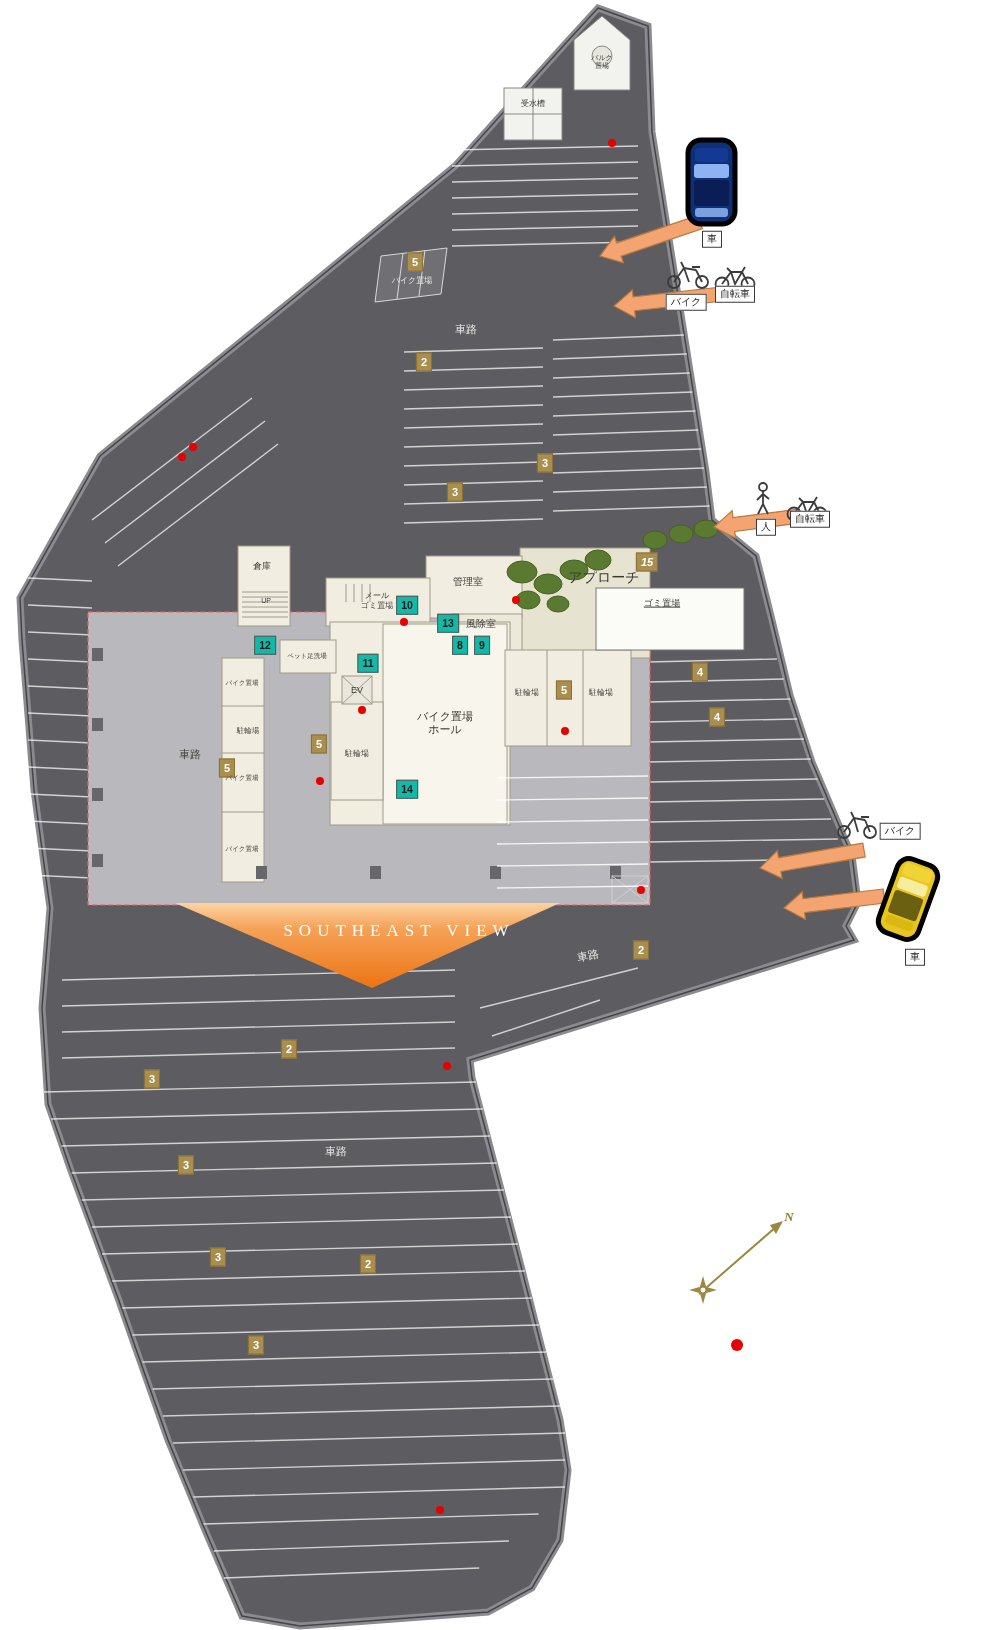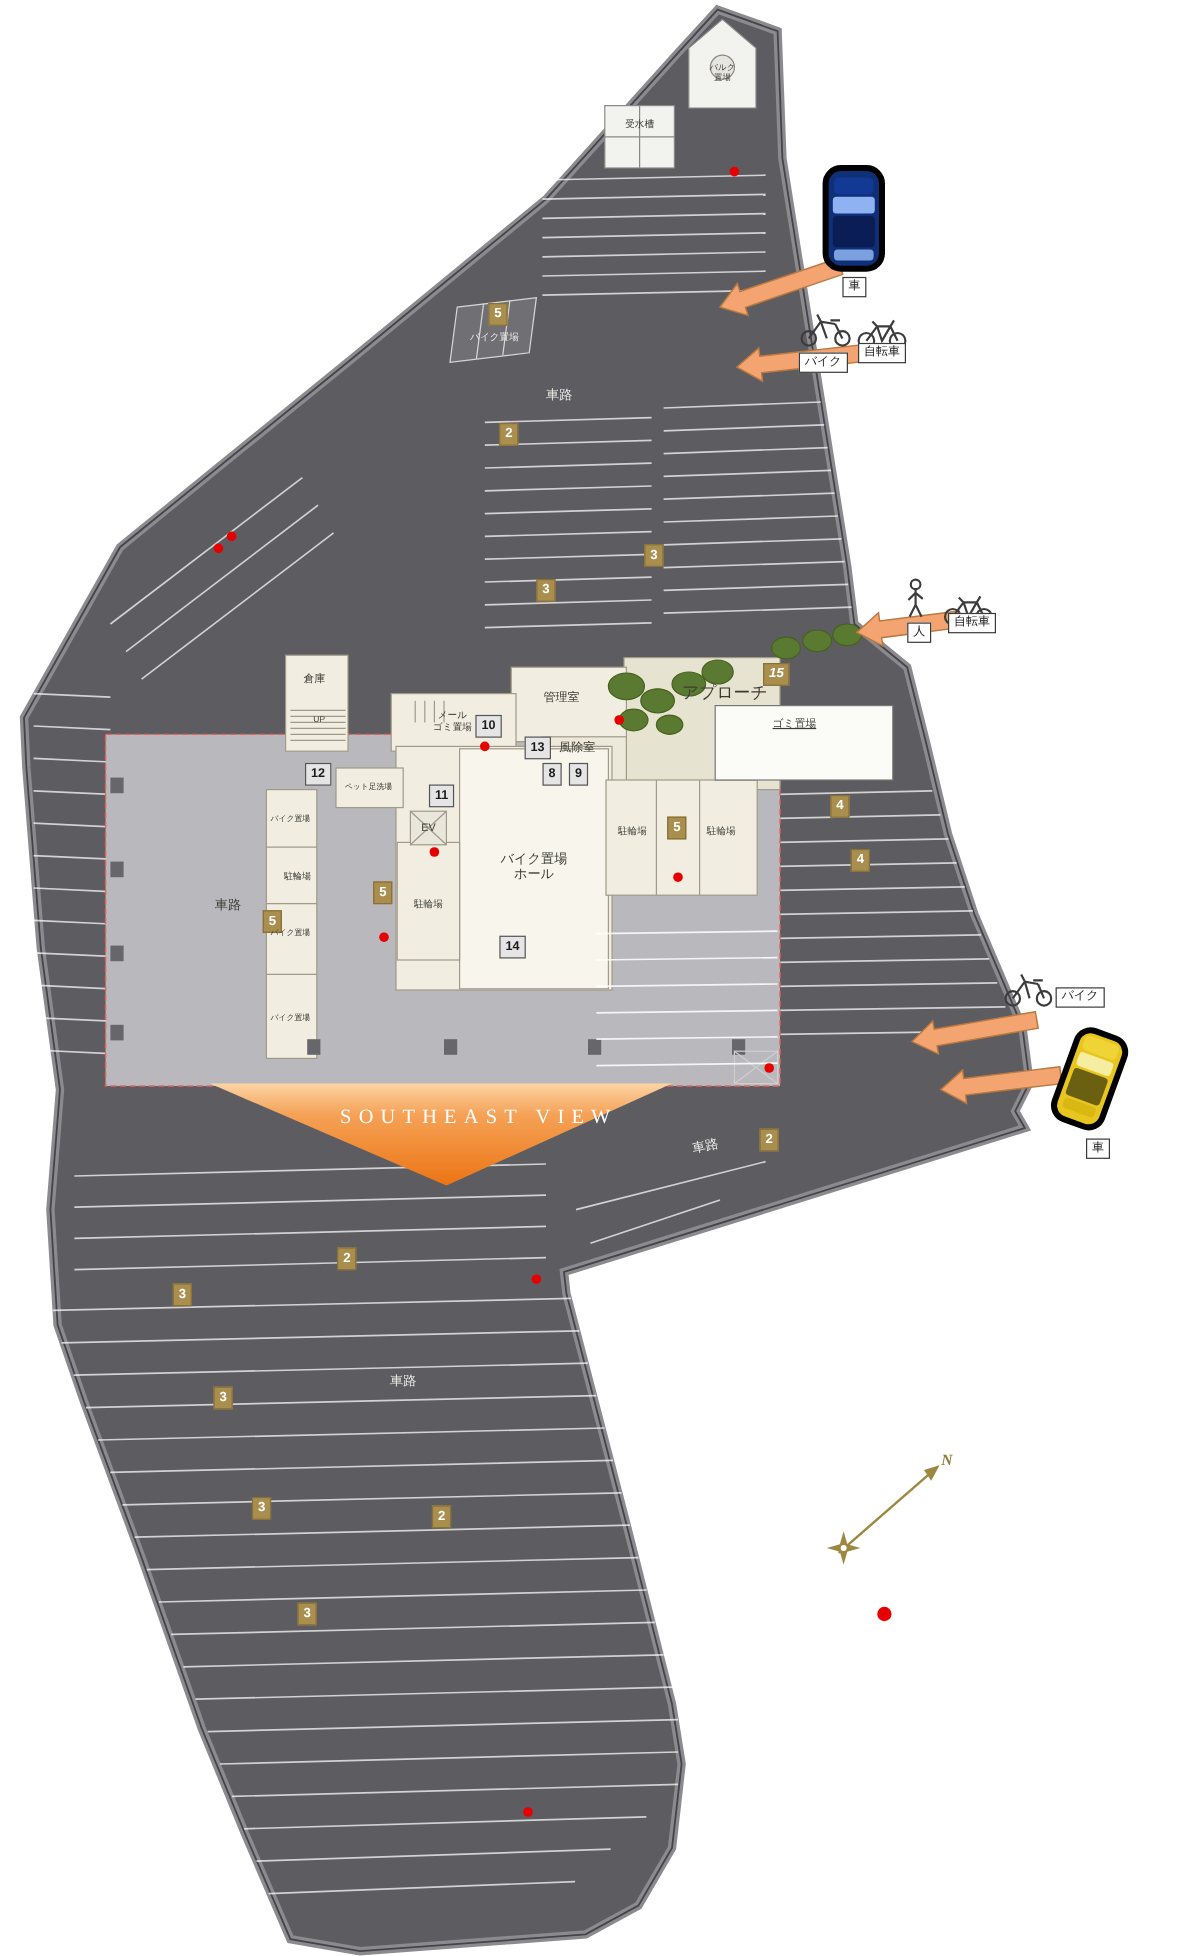--- a/index.html
+++ b/index.html
@@ -3,21 +3,21 @@
 <meta charset="utf-8">
 <style>
   html,body{margin:0;padding:0;background:#fff;}
   #stage{position:relative;width:1000px;height:1630px;background:#fff;overflow:hidden;
          font-family:"Liberation Sans",sans-serif;}
   #plan-svg{position:absolute;left:0;top:0;}
   #annot-layer{position:absolute;left:0;top:0;width:1000px;height:1630px;}
   .badge{position:absolute;transform:translate(-50%,-50%);font-family:"Liberation Sans",sans-serif;
          font-weight:bold;font-size:11px;line-height:1;padding:3px 4px;text-align:center;}
   .badge.gold{background:#a98e4e;color:#fff;border:1px solid #87703a;}
-  .badge.white{background:#e5e5e5;color:#1c1c1c;border:1px solid #555;font-size:10.5px;}
+  .badge.white{background:#14b8a6;color:#1c1c1c;border:1px solid #555;font-size:10.5px;}
   .lbl{position:absolute;transform:translate(-50%,-50%);line-height:1.2;text-align:center;
        white-space:pre-line;}
   .lbl.dark{color:#3b3b35;}
   .lbl.light{color:#eceae6;}
   .lbl.boxed{background:#fff;border:1px solid #3a3a3a;color:#1a1a1a;font-size:10px;
              padding:1px 4px;white-space:nowrap;line-height:1.25;}
   .dot{position:absolute;transform:translate(-50%,-50%);background:#e60000;border-radius:50%;}
   .se-view{position:absolute;left:372px;top:931px;transform:translate(-50%,-50%);
            font-family:"Liberation Serif",serif;color:#fff;font-size:17px;letter-spacing:6px;
            white-space:nowrap;margin-left:27px;}
@@ -284,21 +284,21 @@
       <div class="badge gold" style="left: 256px; top: 1345px;">3</div>
       <div class="badge gold" style="left: 227px; top: 768px;">5</div>
       <div class="badge gold" style="left: 319px; top: 744px;">5</div>
       <div class="badge gold" style="left: 564px; top: 690px;">5</div>
       <div class="badge white" style="left: 407px; top: 605px;">10</div>
       <div class="badge white" style="left: 448px; top: 623px;">13</div>
       <div class="badge white" style="left: 460px; top: 645px;">8</div>
       <div class="badge white" style="left: 482px; top: 645px;">9</div>
       <div class="badge white" style="left: 368px; top: 663px;">11</div>
       <div class="badge white" style="left: 265px; top: 645px;">12</div>
-      <div class="badge white" style="left: 407px; top: 789px; margin-left: 20px;">14</div>
+      <div class="badge white" style="left: 407px; top: 789px;">14</div>
       <div class="lbl light" style="left: 466px; top: 330px; font-size: 11px;">車路</div>
       <div class="lbl light" style="left: 588px; top: 956px; font-size: 11px; transform: translate(-50%, -50%) rotate(-12deg);">車路</div>
       <div class="lbl light" style="left: 336px; top: 1152px; font-size: 11px;">車路</div>
       <div class="lbl dark" style="left: 190px; top: 755px; font-size: 11px;">車路</div>
       <div class="lbl light" style="left: 412px; top: 281px; font-size: 8px;">バイク置場</div>
       <div class="lbl dark" style="left: 602px; top: 62px; font-size: 7px;">バルク
 置場</div>
       <div class="lbl dark" style="left: 533px; top: 104px; font-size: 8px;">受水槽</div>
       <div class="lbl dark" style="left: 262px; top: 566px; font-size: 9px;">倉庫</div>
       <div class="lbl dark" style="left: 266px; top: 601px; font-size: 7px;">UP</div>

